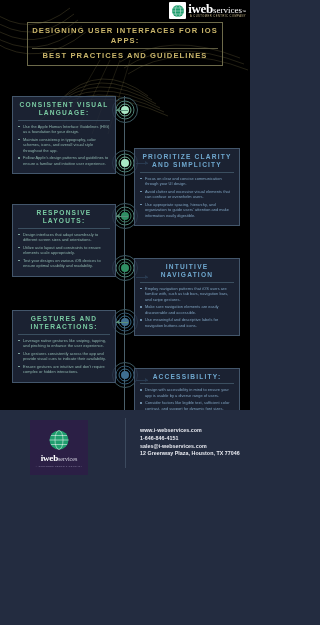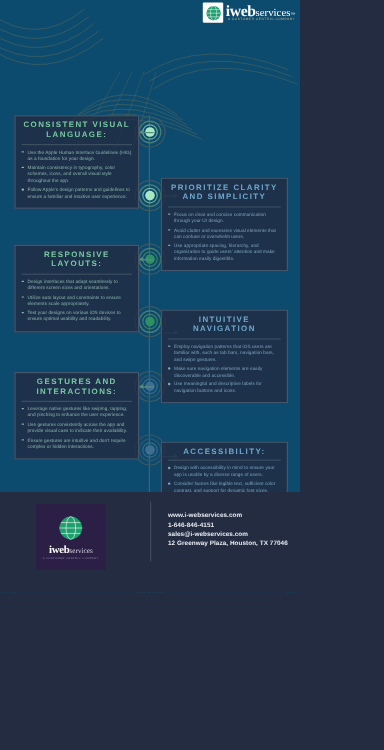--- a/index.html
+++ b/index.html
@@ -7,21 +7,21 @@
     width: 250px;
     height: 625px;
     background: #232c40;
     font-family: "Liberation Sans", sans-serif;
     overflow: hidden;
   }
   #page {
     position: relative;
     width: 250px;
     height: 494px;
-    background: #0c4a6e;
+    background: #000000;
     overflow: hidden;
   }
 
   
   .bg-svg {
     position: absolute;
     left: 0; top: 0;
     width: 250px; height: 625px;
     pointer-events: none;
   }
@@ -319,20 +319,25 @@
       <span class="logo-wordmark">
         <span class="logo-row">
           <span class="logo-iweb">iweb</span>
           <span class="logo-services">services</span>
           <span class="logo-tm">™</span>
         </span>
         <span class="logo-tag">A CUSTOMER CENTRIC COMPANY</span>
       </span>
     </div>
 
+    <div class="title-box">
+      <div class="title-line1">DESIGNING USER INTERFACES FOR IOS APPS:</div>
+      <div class="title-rule"></div>
+      <div class="title-line2">BEST PRACTICES AND GUIDELINES</div>
+    </div>
   </div>
 
   <div class="spine"></div>
 
   <div class="node" style="top:110px;">
     <span class="ring r1"></span>
       <span class="ring r2"></span>
       <span class="ring r3"></span>
       <span class="core"></span>
   </div>

